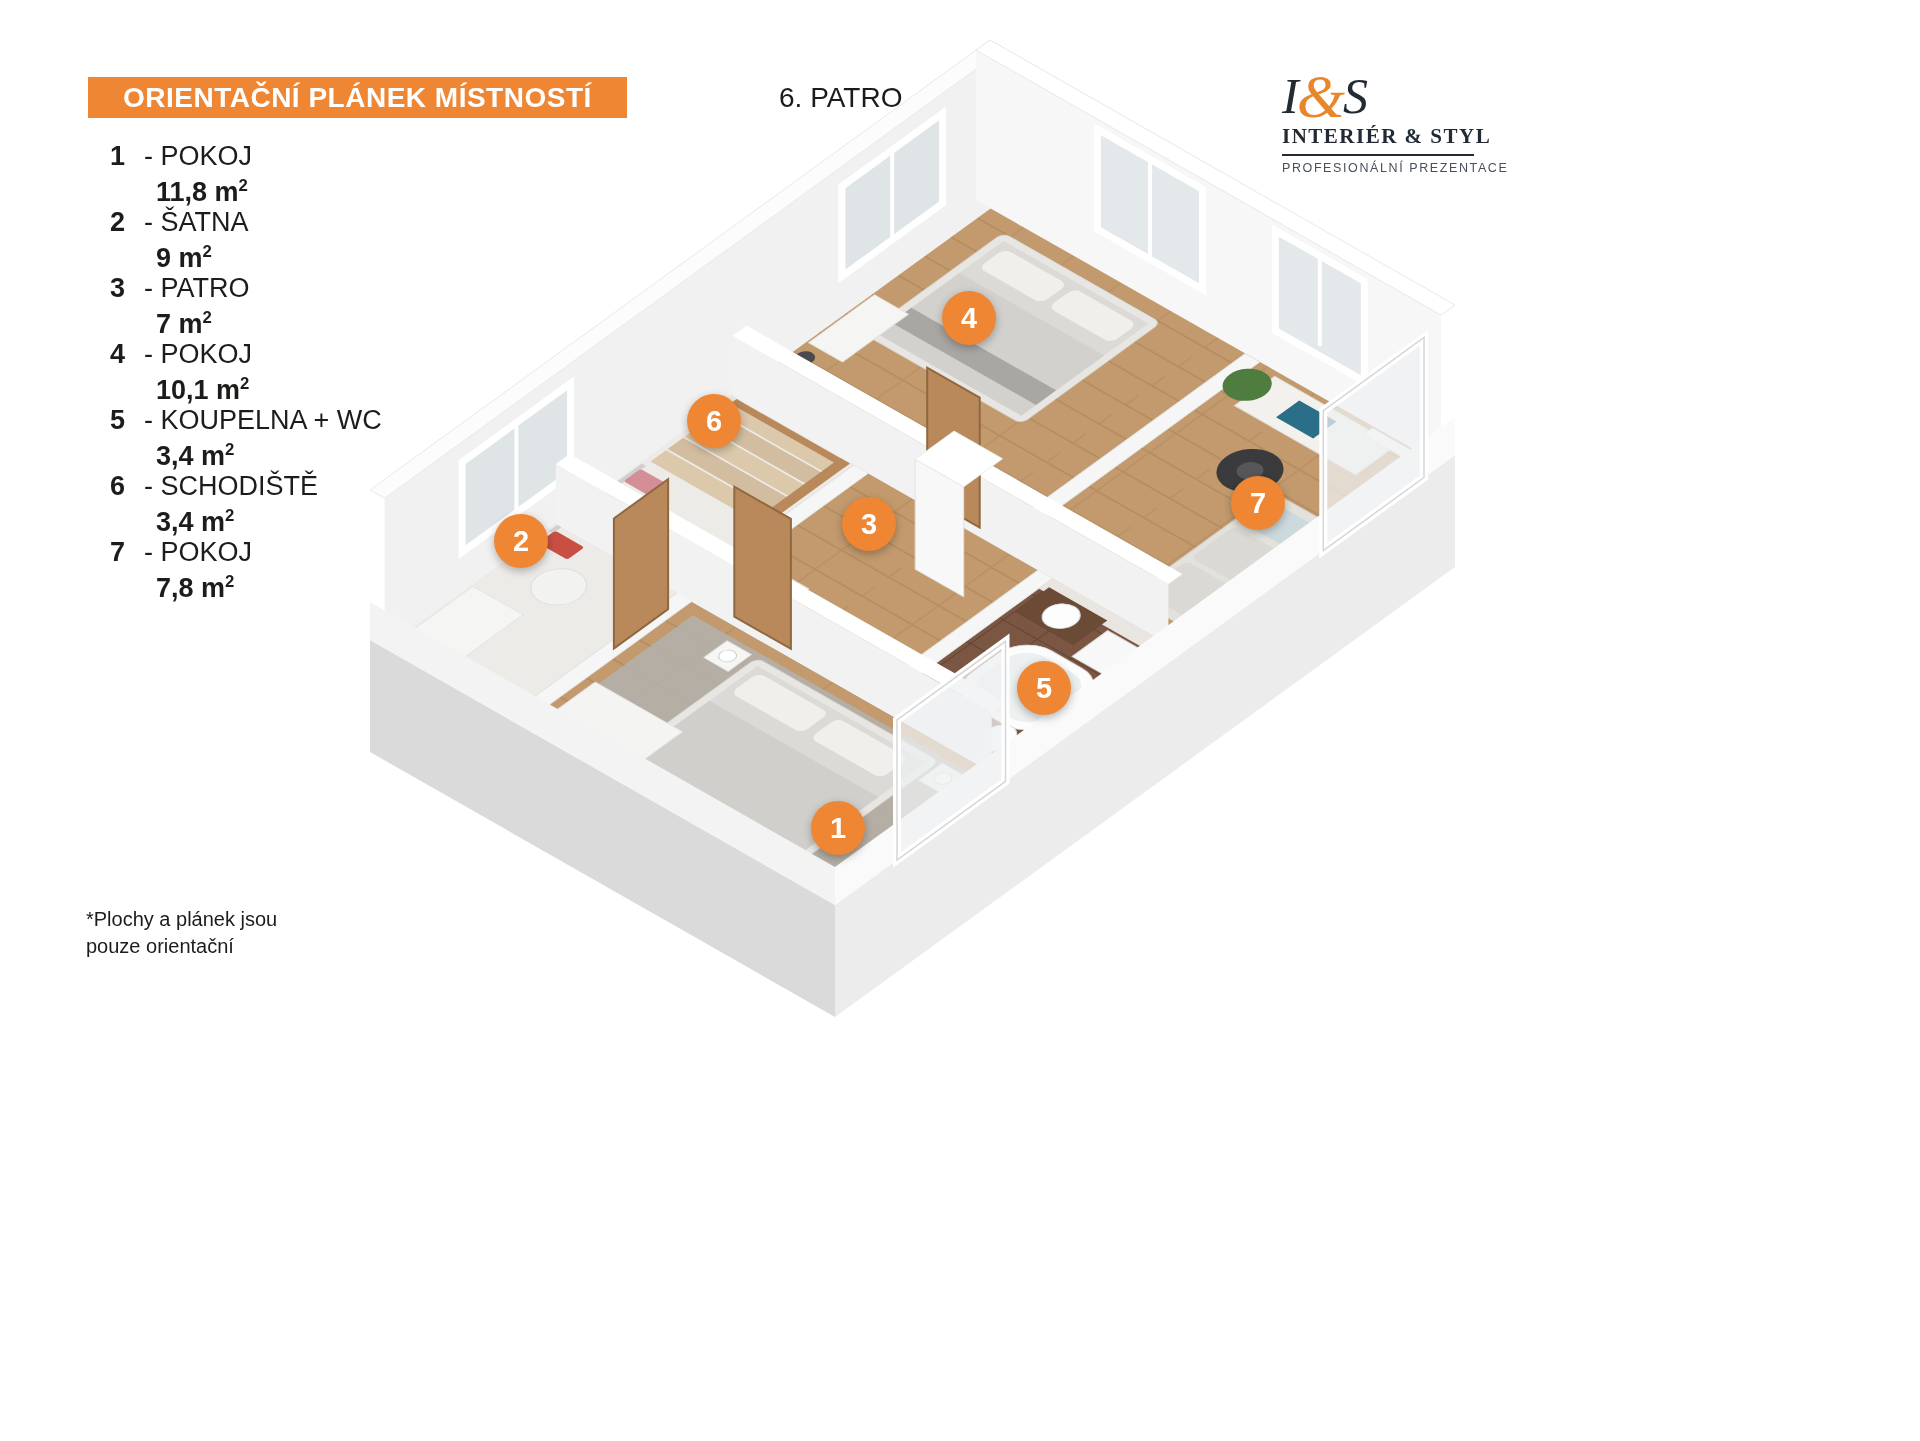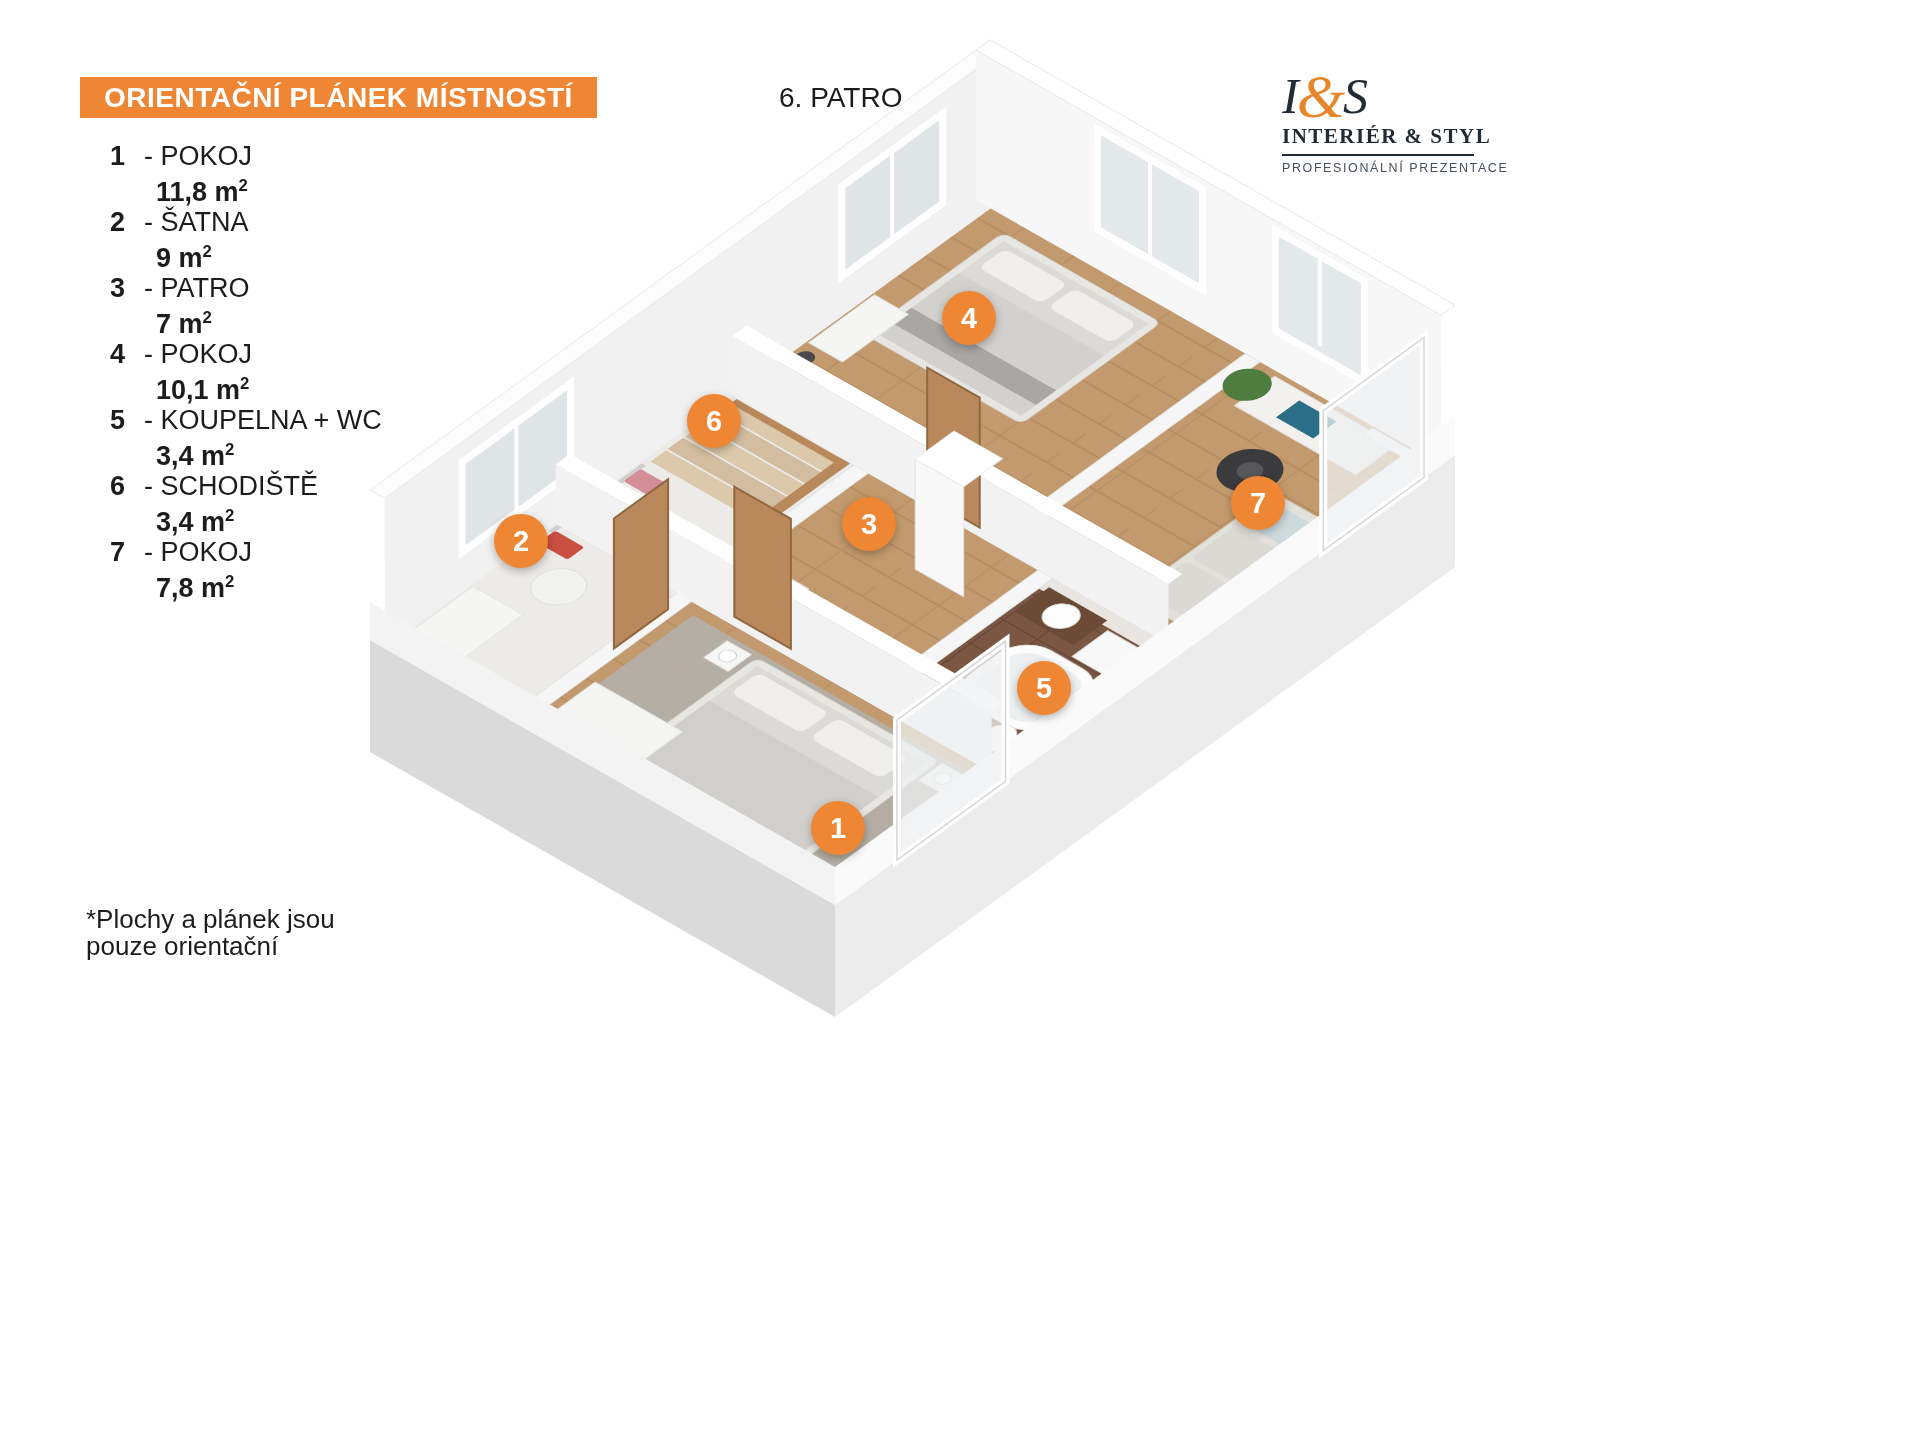--- a/index.html
+++ b/index.html
@@ -1,28 +1,28 @@
 <!DOCTYPE html>
 <html><head>
 <meta charset="utf-8">
 <style>
   html,body{margin:0;padding:0}
   body{width:1920px;height:1441px;background:#ffffff;font-family:"Liberation Sans",sans-serif;position:relative;overflow:hidden}
 
-  .banner{position:absolute;left:80px;top:77px;height:41px;padding:0 24px;display:flex;align-items:center;
+  .banner{position:absolute;left:88px;top:77px;height:41px;padding:0 35px;display:flex;align-items:center;
           color:#fff;font-size:28px;font-weight:600;letter-spacing:.5px;background:#EE8634}
   .floor-label{position:absolute;left:779px;top:82px;font-size:28px;font-weight:500;color:#1c1c1a}
 
   .legend{position:absolute;left:110px;top:141px;color:#1c1c1a;font-size:27px;line-height:30px}
   .legend-line1{display:flex}
   .legend-num{width:34px;font-weight:700}
   .legend-line2{padding-left:46px;font-weight:700}
   .legend-sup{font-size:.62em;font-weight:700}
 
-  .footnote{position:absolute;left:86px;top:906px;font-size:26px;line-height:27px;color:#1c1c1a}
+  .footnote{position:absolute;left:86px;top:906px;font-size:20px;line-height:27px;color:#1c1c1a}
 
   .logo{position:absolute;left:1282px;top:66px;width:192px;text-align:left;color:#222b33}
   .monogram{font-family:"Liberation Serif",serif;font-style:italic;font-size:50px;line-height:52px}
   .mono-amp{font-size:62px;position:relative;top:4px;margin:0 -2px}
   .brand{font-family:"Liberation Serif",serif;font-weight:700;font-size:21px;letter-spacing:1.5px;
          border-bottom:2px solid #222b33;padding-bottom:5px;margin-top:2px;white-space:nowrap}
   .tagline{font-size:12.5px;letter-spacing:1.6px;color:#47505a;margin-top:5px;white-space:nowrap}
 
   .plan{position:absolute;left:0;top:0}
   #markers{position:absolute;left:0;top:0;width:1920px;height:1441px;pointer-events:none}

